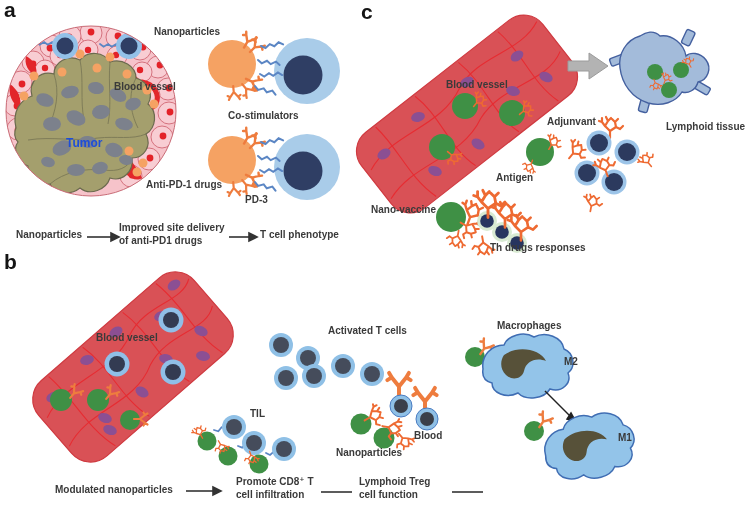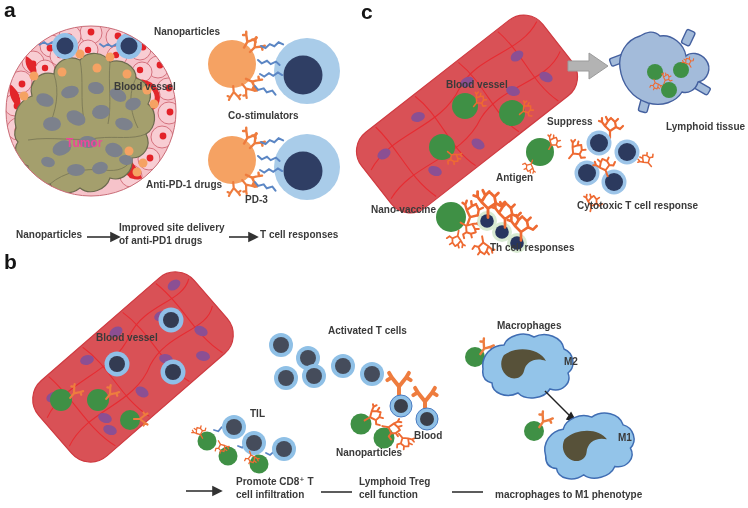--- a/index.html
+++ b/index.html
@@ -385,46 +385,45 @@
     <line x1="186" y1="491" x2="213" y2="491"></line>
         <polygon points="213,487 221,491 213,495"></polygon>
     <line x1="321" y1="492" x2="352" y2="492"></line>
     <line x1="452" y1="492" x2="483" y2="492"></line>
   </g>
 </svg>
 
 <div class="lbl panel-letter" style="left:4px;top:-2px">a</div>
 <div class="lbl" style="left:154px;top:26px">Nanoparticles</div>
 <div class="lbl" style="left:114px;top:81px">Blood vessel</div>
-<div class="lbl big" style="left:66px;top:136px;color:#ec4899">Tumor</div>
+<div class="lbl big" style="left:66px;top:136px;color:#1d4ed8">Tumor</div>
 <div class="lbl" style="left:228px;top:110px">Co-stimulators</div>
 <div class="lbl" style="left:146px;top:179px">Anti-PD-1 drugs</div>
 <div class="lbl" style="left:245px;top:194px">PD-3</div>
 <div class="lbl" style="left:16px;top:229px">Nanoparticles</div>
 <div class="lbl" style="left:119px;top:222px">Improved site delivery</div>
 <div class="lbl" style="left:119px;top:235px">of anti-PD1 drugs</div>
-<div class="lbl" style="left:260px;top:229px">T cell responses</div>
+<div class="lbl" style="left:260px;top:229px">T cell phenotype</div>
 
 <div class="lbl panel-letter" style="left:361px;top:0px">c</div>
 <div class="lbl" style="left:446px;top:79px">Blood vessel</div>
-<div class="lbl" style="left:547px;top:116px">Suppress</div>
+<div class="lbl" style="left:547px;top:116px">Adjunvant</div>
 <div class="lbl" style="left:496px;top:172px">Antigen</div>
 <div class="lbl" style="left:371px;top:204px">Nano-vaccine</div>
-<div class="lbl" style="left:490px;top:242px">Th cell responses</div>
-<div class="lbl" style="left:577px;top:200px">Cytotoxic T cell response</div>
+<div class="lbl" style="left:490px;top:242px">Th drugs responses</div>
 <div class="lbl" style="left:666px;top:121px">Lymphoid tissue</div>
 
 <div class="lbl panel-letter" style="left:4px;top:250px">b</div>
 <div class="lbl" style="left:96px;top:332px">Blood vessel</div>
 <div class="lbl" style="left:250px;top:408px">TIL</div>
 <div class="lbl" style="left:328px;top:325px">Activated T cells</div>
 <div class="lbl" style="left:336px;top:447px">Nanoparticles</div>
 <div class="lbl" style="left:414px;top:430px">Blood</div>
 <div class="lbl" style="left:497px;top:320px">Macrophages</div>
 <div class="lbl" style="left:564px;top:356px">M2</div>
 <div class="lbl" style="left:618px;top:432px">M1</div>
+<div class="lbl" style="left:55px;top:484px">Modulated nanoparticles</div>
 <div class="lbl" style="left:236px;top:476px">Promote CD8⁺ T</div>
 <div class="lbl" style="left:236px;top:489px">cell infiltration</div>
 <div class="lbl" style="left:359px;top:476px">Lymphoid Treg</div>
 <div class="lbl" style="left:359px;top:489px">cell function</div>
-<div class="lbl" style="left:495px;top:489px">macrophages to M1 phenotype</div>
 
 </div>
 
 </body></html>

